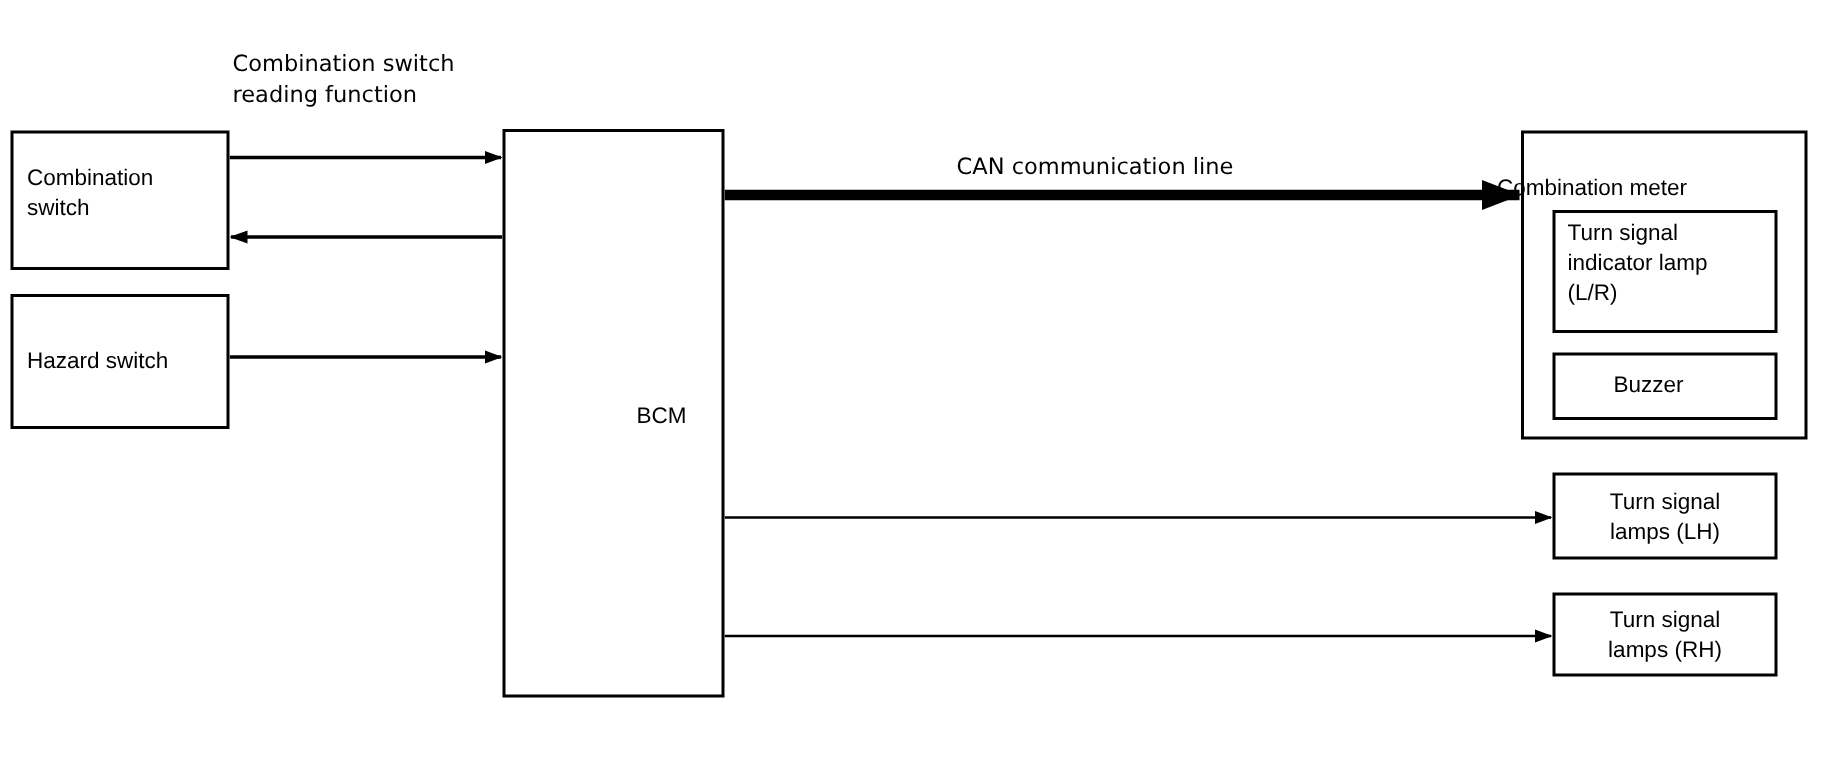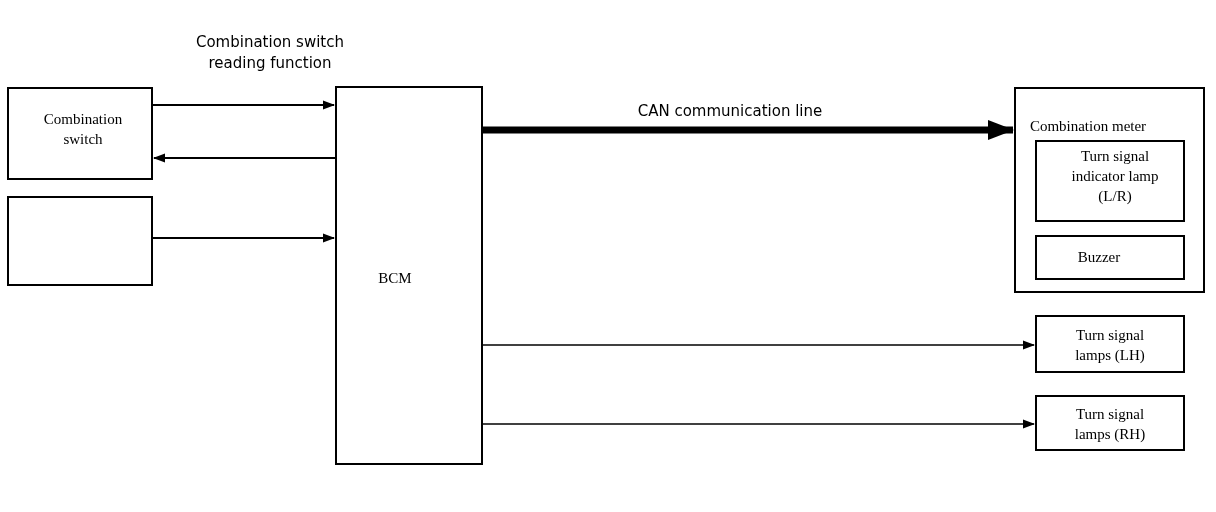--- a/index.html
+++ b/index.html
@@ -29,28 +29,28 @@
     box-sizing: border-box;
     border: 2px solid #000000;
     background: #ffffff;
   }
   .node-box.thin {
     border-width: 2px;
   }
   .node-label {
     position: absolute;
     color: #000000;
-    font-family: Liberation Serif, serif;
+    font-family: Liberation Sans, sans-serif;
     font-size: 15px;
     line-height: 20px;
     white-space: pre-line;
     letter-spacing: 0px;
   }
   .label-left {
-    text-align: center;
+    text-align: left;
   }
   .label-center {
     text-align: center;
   }
   .edge-label {
     position: absolute;
     color: #000000;
     font-family: "DejaVu Sans", sans-serif;
     font-size: 15px;
     line-height: 21px;
@@ -86,23 +86,24 @@
     <line x1="483" y1="345" x2="1034" y2="345" stroke="#000000" stroke-width="1.6" marker-end="url(#arrow-thin)"></line>
 
     <line x1="483" y1="424" x2="1034" y2="424" stroke="#000000" stroke-width="1.6" marker-end="url(#arrow-thin)"></line>
   </svg>
 
   <div class="node-box" style="left:7px; top:87px; width:146px; height:93px;"></div>
   <div class="node-label label-left" style="left:18px; top:109px; width:130px;">Combination
 switch</div>
 
   <div class="node-box" style="left:7px; top:196px; width:146px; height:90px;"></div>
+  <div class="node-label label-left" style="left:18px; top:231px; width:132px;">Hazard switch</div>
 
   <div class="node-box" style="left:335px; top:86px; width:148px; height:379px;"></div>
-  <div class="node-label label-center" style="left:335px; top:268px; width:120px;">BCM</div>
+  <div class="node-label label-center" style="left:335px; top:268px; width:120px;padding-left:46px;">BCM</div>
 
   <div class="node-box" style="left:1014px; top:87px; width:191px; height:206px;"></div>
   <div class="node-label label-left" style="left:998px; top:104px; width:180px;margin-top:12px;">Combination meter</div>
 
   <div class="node-box thin" style="left:1035px; top:140px; width:150px; height:82px;"></div>
   <div class="node-label label-left" style="left:1045px; top:146px; width:140px;">Turn signal
 indicator lamp
 (L/R)</div>
 
   <div class="node-box thin" style="left:1035px; top:235px; width:150px; height:45px;"></div>

